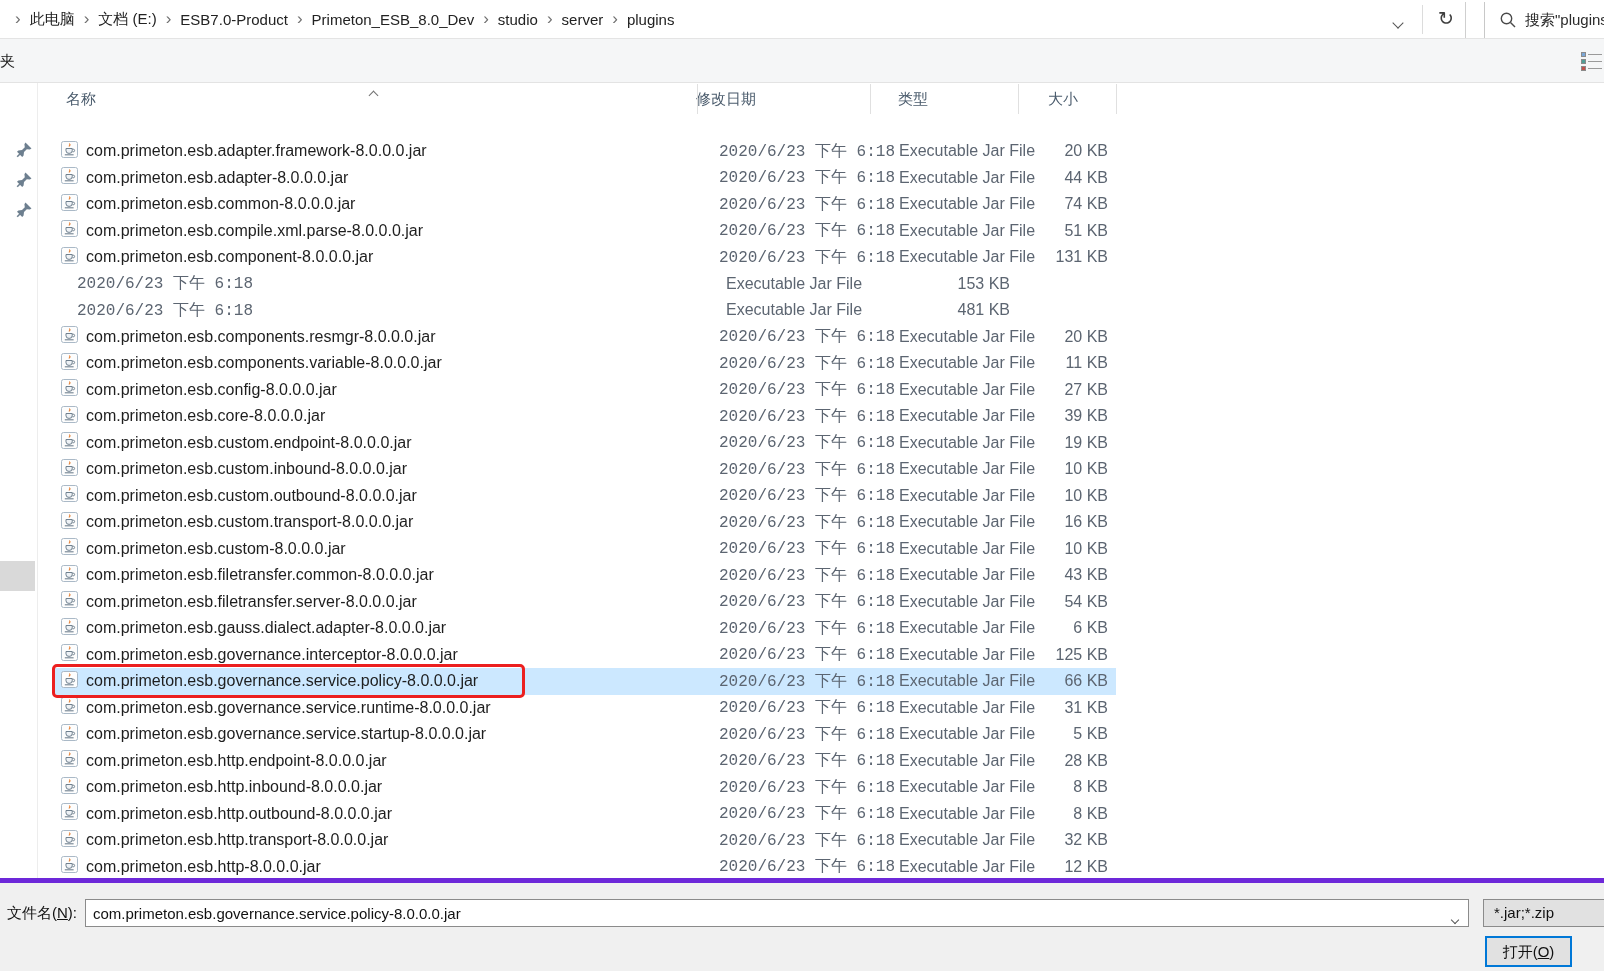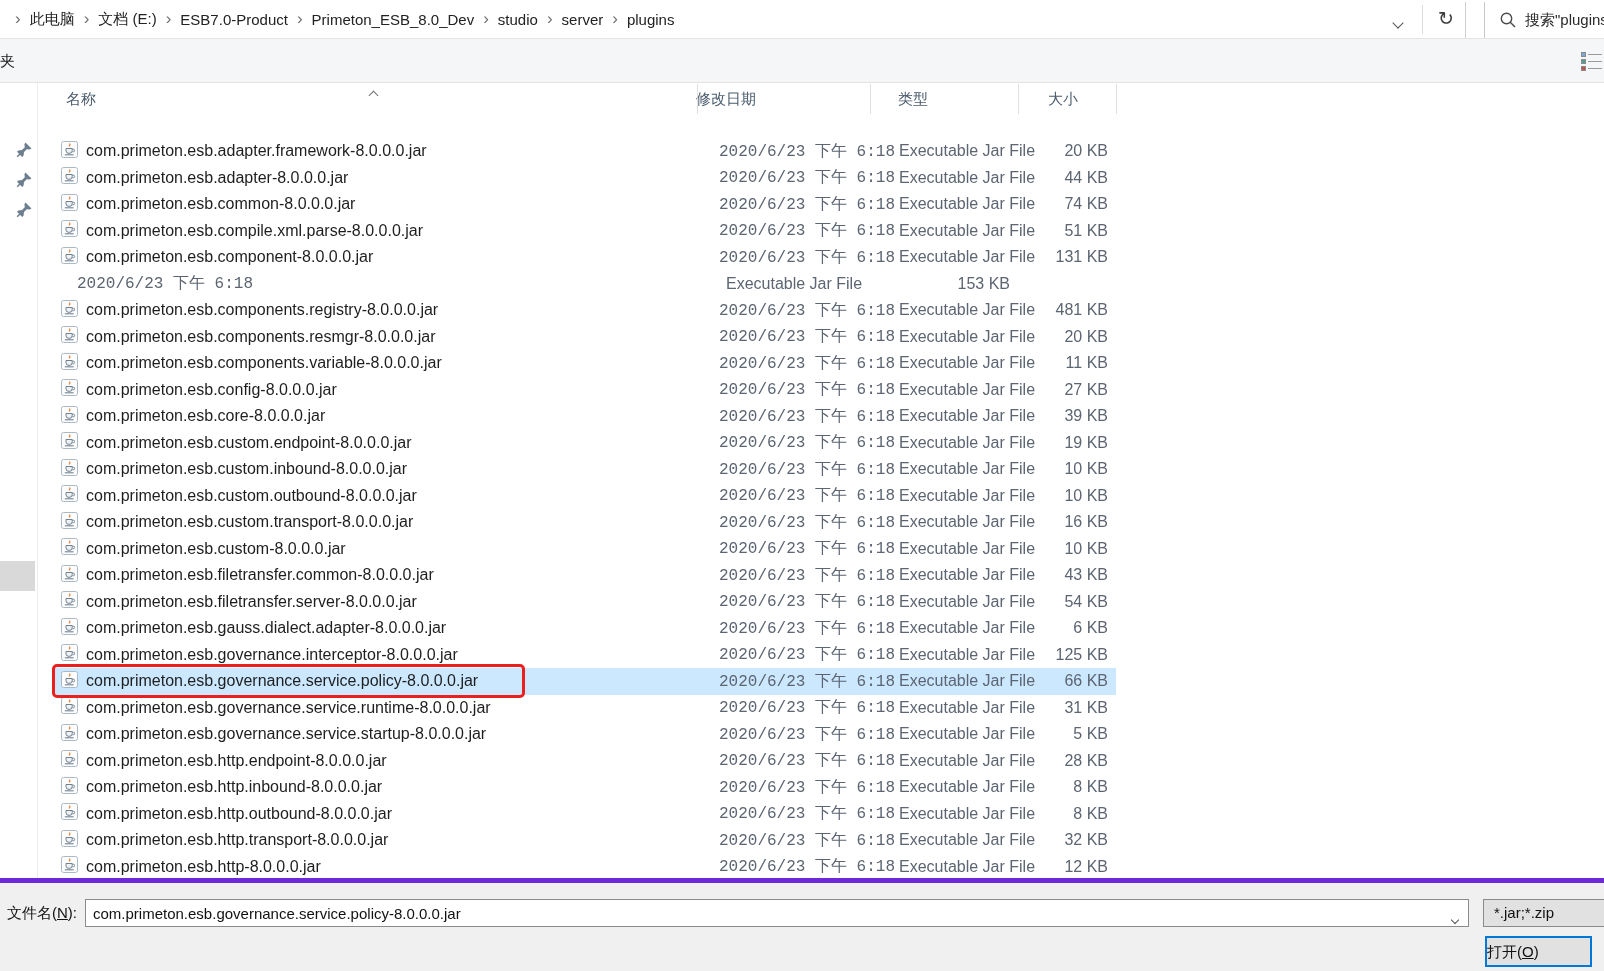--- a/index.html
+++ b/index.html
@@ -75,22 +75,22 @@
   .fn-combo { position:absolute; left:85px; top:16px; width:1384px; height:28px; background:#fff;
     border:1px solid #8b8b8b; }
   .fn-input { position:absolute; left:0; top:0; width:100%; height:100%; border:none; outline:none;
     padding:0 30px 0 7px; font-size:15px; color:#111; background:transparent;
     font-family:"Liberation Sans","DejaVu Sans",sans-serif; }
   .fn-dd { position:absolute; right:10px; top:9px; }
   .fn-dd .chev { width:6px; height:6px; border-color:#555; }
   .ft-combo { position:absolute; left:1483px; top:16px; width:200px; height:28px; background:#e1e1e1;
     border:1px solid #8b8b8b; font-size:15px; color:#111; line-height:26px; padding-left:10px;
     white-space:nowrap; overflow:hidden; }
-  .open-btn { position:absolute; left:1485px; top:53px; width:107px; height:31px; background:#e1e1e1;
-    border:2px solid #0078d7; font-size:15px; color:#111; text-align:left; line-height:27px; }
+  .open-btn { position:absolute; left:1485px; top:53px; width:87px; height:31px; background:#e1e1e1;
+    border:2px solid #0078d7; font-size:15px; color:#111; text-align:center; line-height:27px; }
   .open-btn u { text-decoration:underline; }
 </style>
 </head>
 <body>
 
 <div id="app">
 
   <div class="topbar">
     <div class="breadcrumb" id="breadcrumb">
         <span class="crumb-sep">›</span>
@@ -259,32 +259,20 @@
       <span class="cell-date">2020/6/23 下午 6:18</span>
       <span class="cell-type">Executable Jar File</span>
       <span class="cell-size">131 KB</span>
     </div>
       <div class="frow">
       <span class="cell-date">2020/6/23 下午 6:18</span>
       <span class="cell-type">Executable Jar File</span>
       <span class="cell-size">153 KB</span>
     </div>
       <div class="frow">
-      <span class="cell-name">
-        <span class="jicon">
-          <svg width="17" height="17" viewBox="0 0 17 17">
-              <rect x="0.5" y="0.5" width="16" height="16" rx="2" fill="#fdfdfd" stroke="#aab9c7"></rect>
-              <path d="M8.2 2.6 c1.6 1 .6 2.1 -.4 2.8" fill="none" stroke="#e2731e" stroke-width="1.1"></path>
-              <path d="M5 7.5 h6.2 v2.3 a3.1 2.6 0 0 1 -6.2 0 Z" fill="#eef2f6" stroke="#70818f" stroke-width="1"></path>
-              <path d="M11.4 8.2 h.9 a1.3 1.3 0 0 1 0 2.6 h-.9" fill="none" stroke="#70818f" stroke-width="1"></path>
-              <line x1="3.8" y1="13.8" x2="12.6" y2="13.8" stroke="#70818f" stroke-width="1.1"></line>
-            </svg>
-        </span>
-        <span class="fname">com.primeton.esb.components.registry-8.0.0.0.jar</span>
-      </span>
       <span class="cell-date">2020/6/23 下午 6:18</span>
       <span class="cell-type">Executable Jar File</span>
       <span class="cell-size">481 KB</span>
     </div>
       <div class="frow">
       <span class="cell-name">
         <span class="jicon">
           <svg width="17" height="17" viewBox="0 0 17 17">
               <rect x="0.5" y="0.5" width="16" height="16" rx="2" fill="#fdfdfd" stroke="#aab9c7"></rect>
               <path d="M8.2 2.6 c1.6 1 .6 2.1 -.4 2.8" fill="none" stroke="#e2731e" stroke-width="1.1"></path>

